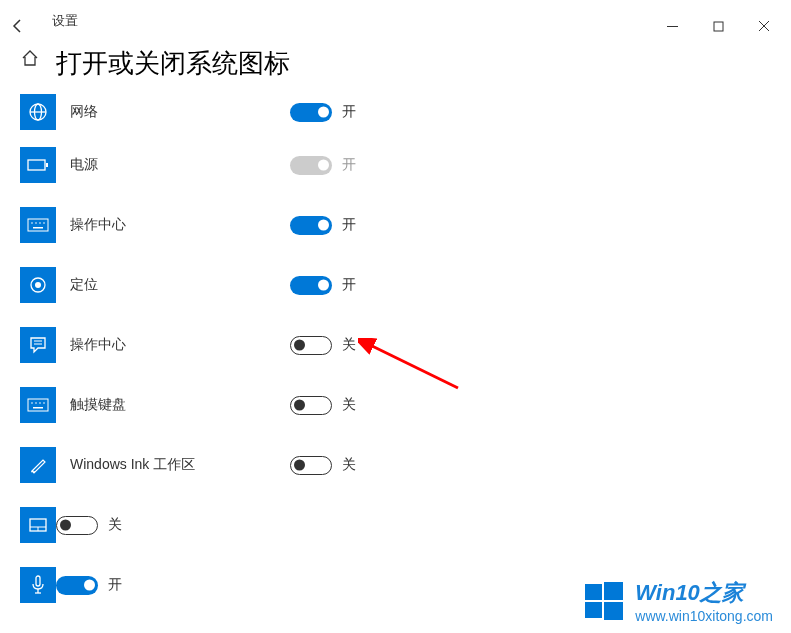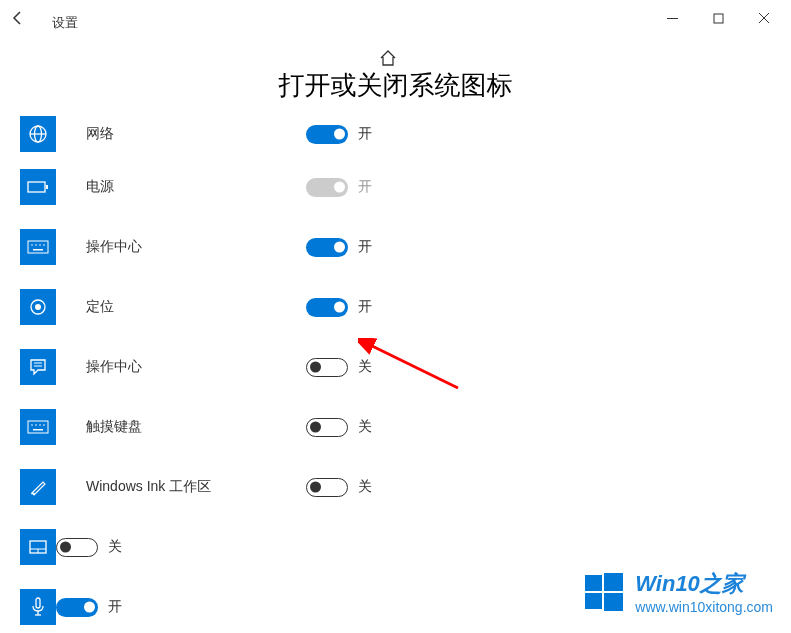--- a/index.html
+++ b/index.html
@@ -7,22 +7,22 @@
       font-family: "Microsoft YaHei", "Segoe UI", sans-serif;
       background: #fff;
       width: 791px;
       height: 633px;
       position: relative;
       overflow: hidden;
     }
     .titlebar {
       height: 32px;
       display: flex;
-      align-items: flex-end;
-      padding: 0 4px;
+      align-items: flex-start;
+      padding: 12px 4px;
     }
     .back-btn {
       width: 28px;
       height: 28px;
       display: flex;
       align-items: center;
       justify-content: center;
       cursor: pointer;
       font-size: 16px;
     }
@@ -38,23 +38,22 @@
     .win-ctrl {
       width: 46px;
       height: 28px;
       display: flex;
       align-items: center;
       justify-content: center;
       cursor: pointer;
     }
     .header {
       display: flex;
-      align-items: center;
+      align-items: flex-start;
       padding: 14px 20px 8px 20px;
-      flex-direction: column;
     }
     .home-icon {
       width: 20px;
       height: 20px;
       display: flex;
       align-items: center;
       justify-content: center;
       margin-right: 16px;
       margin-top: 2px;
     }
@@ -78,21 +77,21 @@
       width: 36px;
       height: 36px;
       background: #0078d7;
       display: flex;
       align-items: center;
       justify-content: center;
       color: #fff;
       flex-shrink: 0;
     }
     .setting-label {
-      margin-left: 30px;
+      margin-left: 14px;
       font-size: 14px;
       color: #333;
       width: 220px;
     }
     .toggle-wrap {
       display: flex;
       align-items: center;
       gap: 10px;
     }
     .toggle {
@@ -139,21 +138,21 @@
     .toggle-text.disabled { color: #999; }
     .arrow-annotation {
       position: absolute;
       left: 358px;
       top: 338px;
       pointer-events: none;
     }
     .watermark {
       position: absolute;
       right: 18px;
-      bottom: 18px;
+      bottom: 9px;
       display: flex;
       align-items: center;
       gap: 10px;
       margin-top: 24px;
     }
     .wm-text {
       display: flex;
       flex-direction: column;
       color: #1a82d8;
       font-style: italic;

